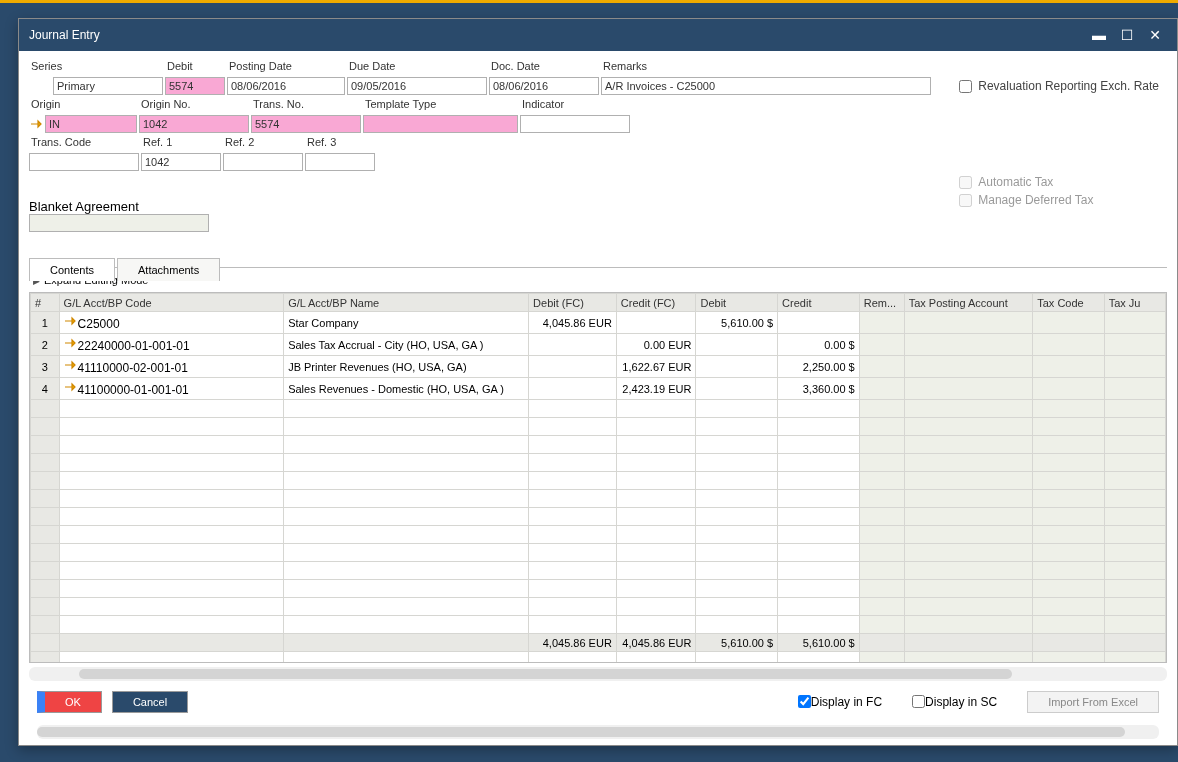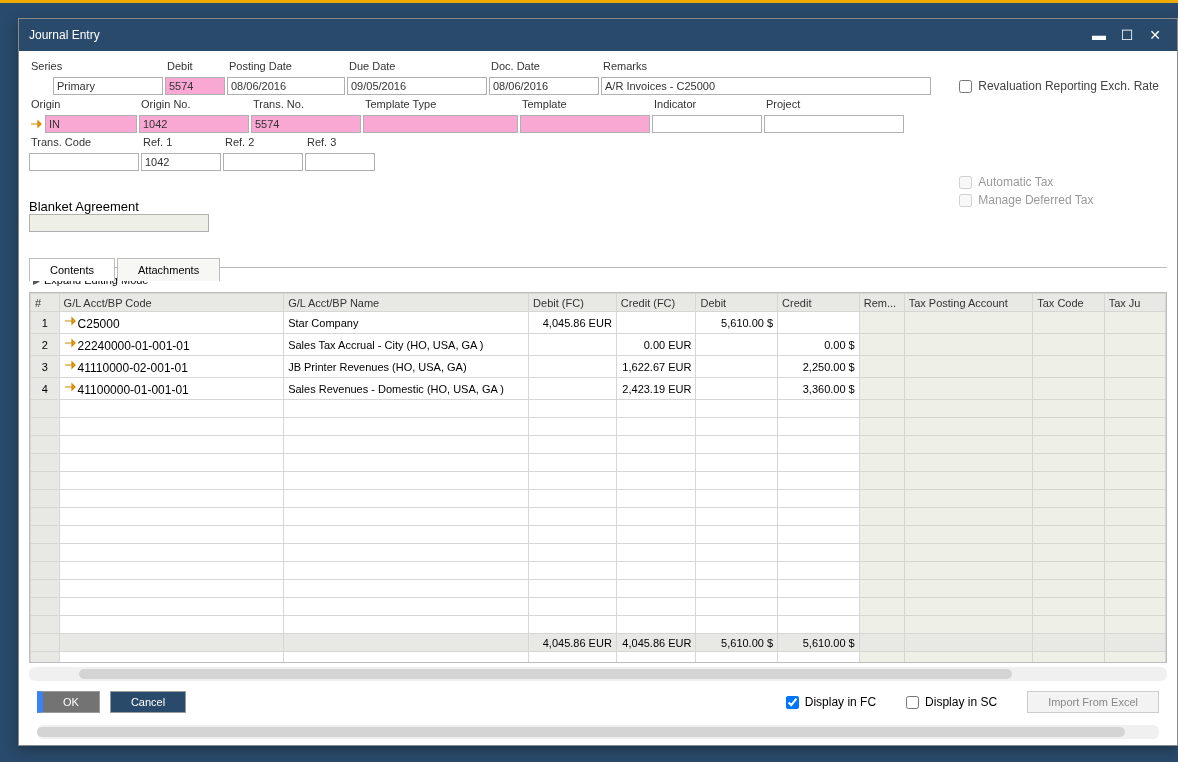--- a/index.html
+++ b/index.html
@@ -53,25 +53,25 @@
 .grid td.num { background: #e8e8e4; text-align: center; width: 26px; }
 .grid td.r { text-align: right; }
 .grid td.g { background: #eef0e8; }
 .totals td { background: #e8e8e4; font-weight: normal; text-align: right; }
 
 .hscroll { height: 14px; background: #f0f0f0; margin-top: 4px; border-radius: 6px; position: relative; }
 .hscroll .thumb { position: absolute; left: 50px; width: 82%; top: 2px; height: 10px; background: #d4d4d4; border-radius: 6px; }
 
 .footer { display: flex; align-items: center; padding: 10px 8px 12px 8px; gap: 10px; }
 .btn { padding: 4px 20px; font-size: 11px; border: 1px solid #9a9a9a; cursor: pointer; }
-.btn.primary { background: #737373; color: #fff; border-left: 6px solid #3b82f6; }
+.btn.primary { background: #ef4444; color: #fff; border-left: 8px solid #3b82f6; }
 .btn.secondary { background: #2a4a6b; color: #fff; }
 .btn.grey { background: #f3f3f3; color: #888; border: 1px solid #ccc; }
 .footer .spacer { flex: 1; }
-.foot-chk { display: flex; align-items: flex-end; gap: 6px; font-size: 11px; margin-right: 20px; }
+.foot-chk { display: flex; align-items: flex-start; font-size: 11px; margin-right: 20px; }
 
 .bottom-scroll { height: 14px; background: #f0f0f0; margin: 0 8px 6px 8px; border-radius: 6px; position: relative; }
 .bottom-scroll .thumb { position: absolute; left: 0; width: 97%; top: 2px; height: 10px; background: #d4d4d4; border-radius: 6px; }
 
 .col-num { width: 28px; }
 .col-code { width: 220px; }
 .col-name { width: 240px; }
 .col-dfc { width: 86px; }
 .col-cfc { width: 78px; }
 .col-d { width: 80px; }
@@ -162,35 +162,23 @@
               <input class="fld-input ro" readonly="" value="5574" style="width: 110px;">
             </div>
           </div>
           <div class="fld-group">
             <div class="fld-label">Template Type</div>
             <div style="display: flex; align-items: center;">
               <input class="fld-input ro" readonly="" style="width: 155px;">
             </div>
           </div>
           <div class="fld-group">
-            <div class="fld-label">Template</div>
-            <div style="display: flex; align-items: center;">
-              <input class="fld-input ro" readonly="" style="width: 130px;">
-            </div>
-          </div>
-          <div class="fld-group">
             <div class="fld-label">Indicator</div>
             <div style="display: flex; align-items: center;">
               <input class="fld-input sel" style="width: 110px;">
-            </div>
-          </div>
-          <div class="fld-group">
-            <div class="fld-label">Project</div>
-            <div style="display: flex; align-items: center;">
-              <input class="fld-input" style="width: 140px;">
             </div>
           </div>
         </div>
         <div class="origin-row">
           <div class="fld-group">
             <div class="fld-label">Trans. Code</div>
             <div style="display: flex; align-items: center;">
               <input class="fld-input sel" style="width: 110px;">
             </div>
           </div>

